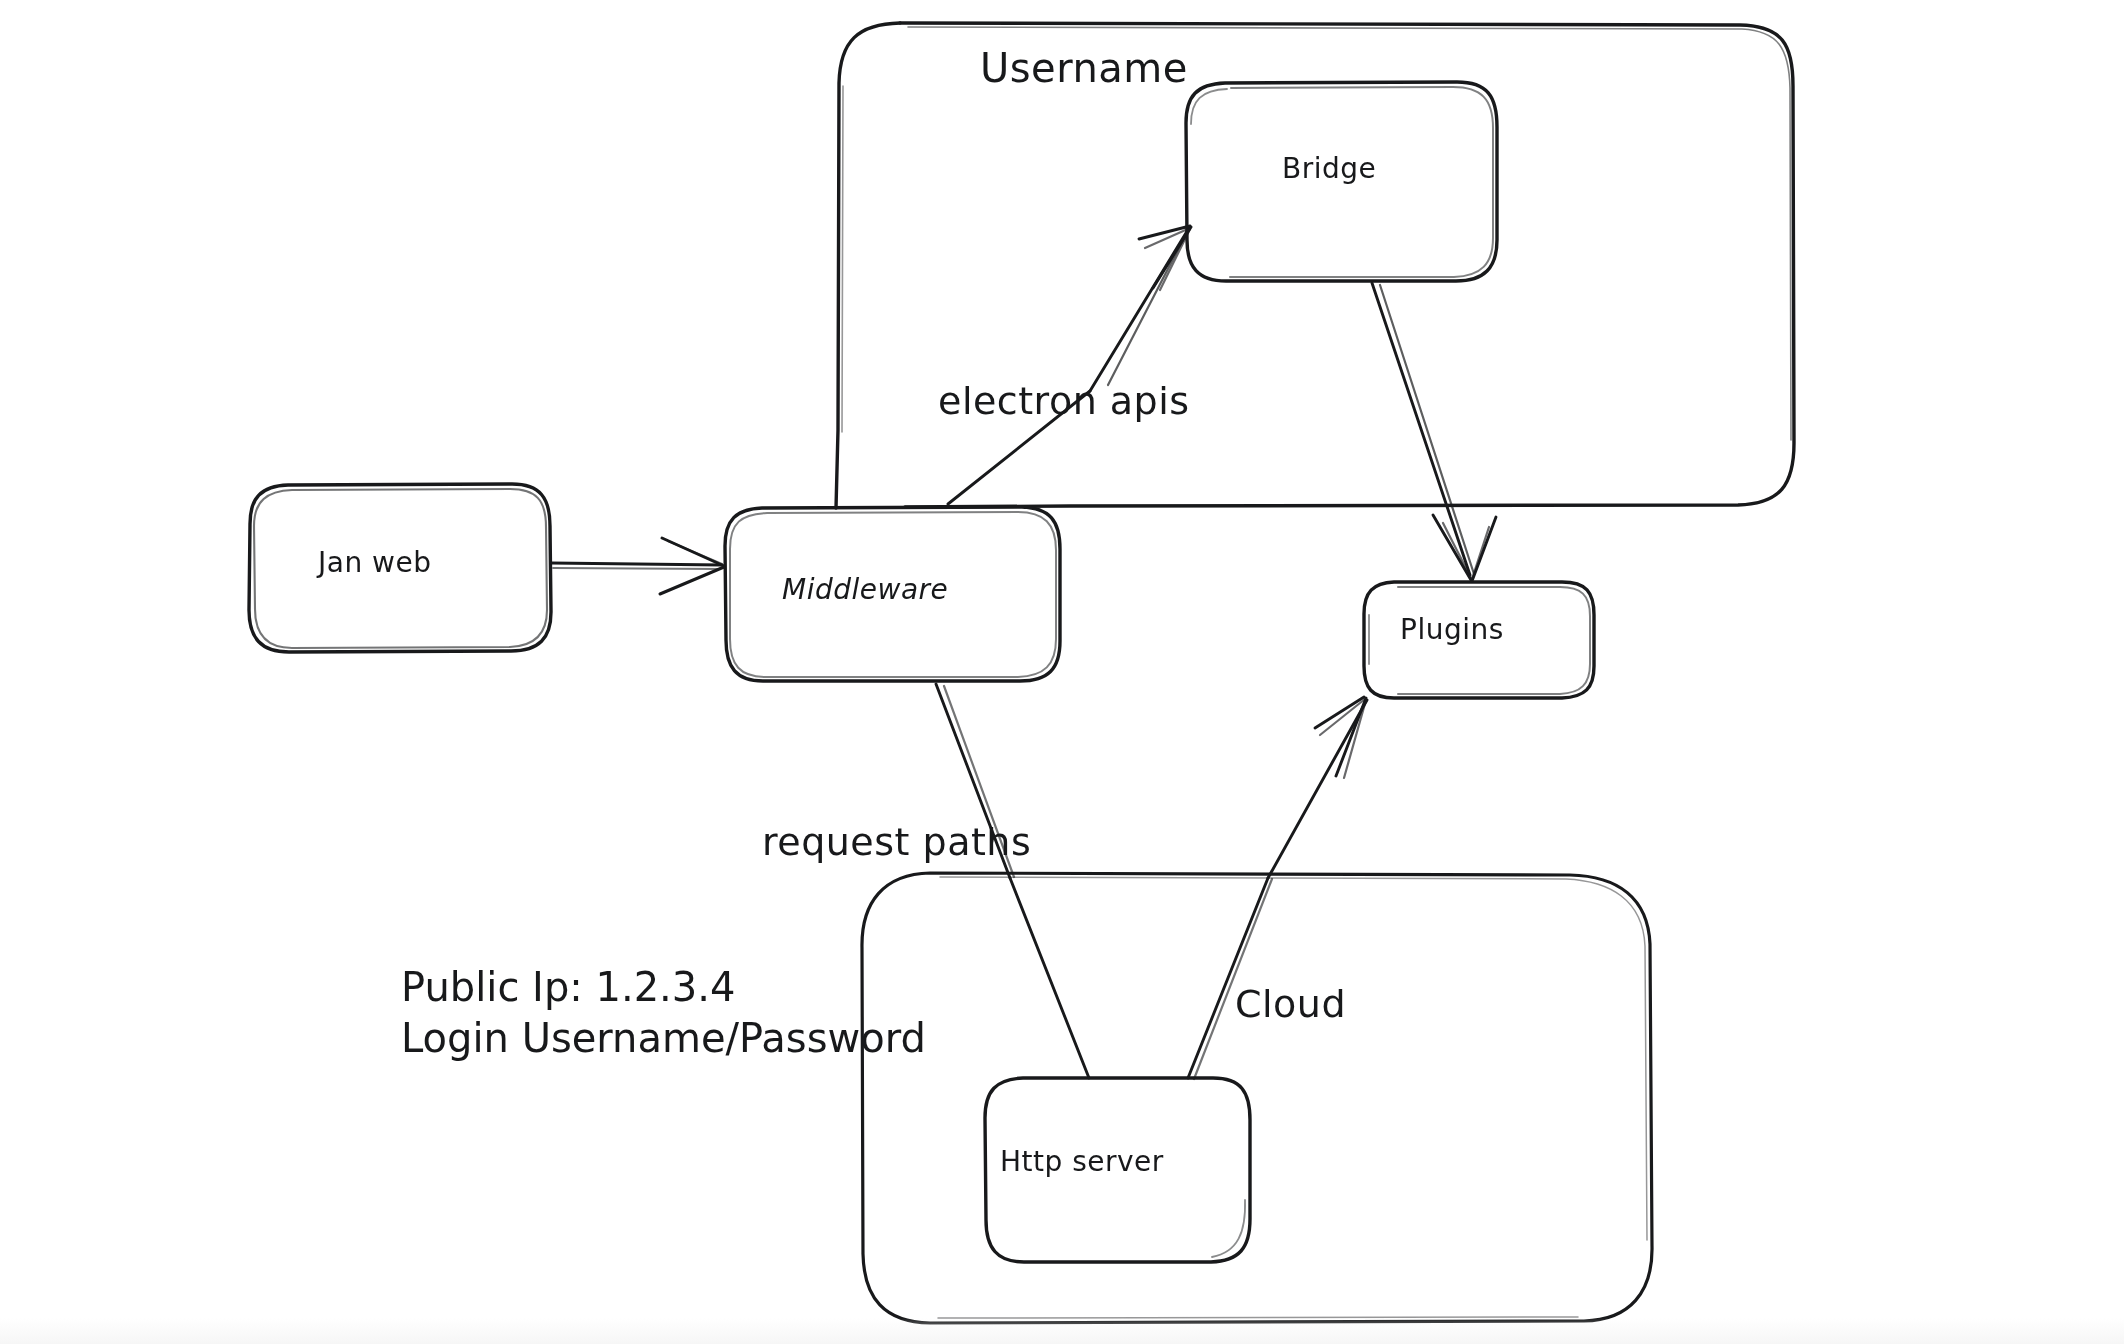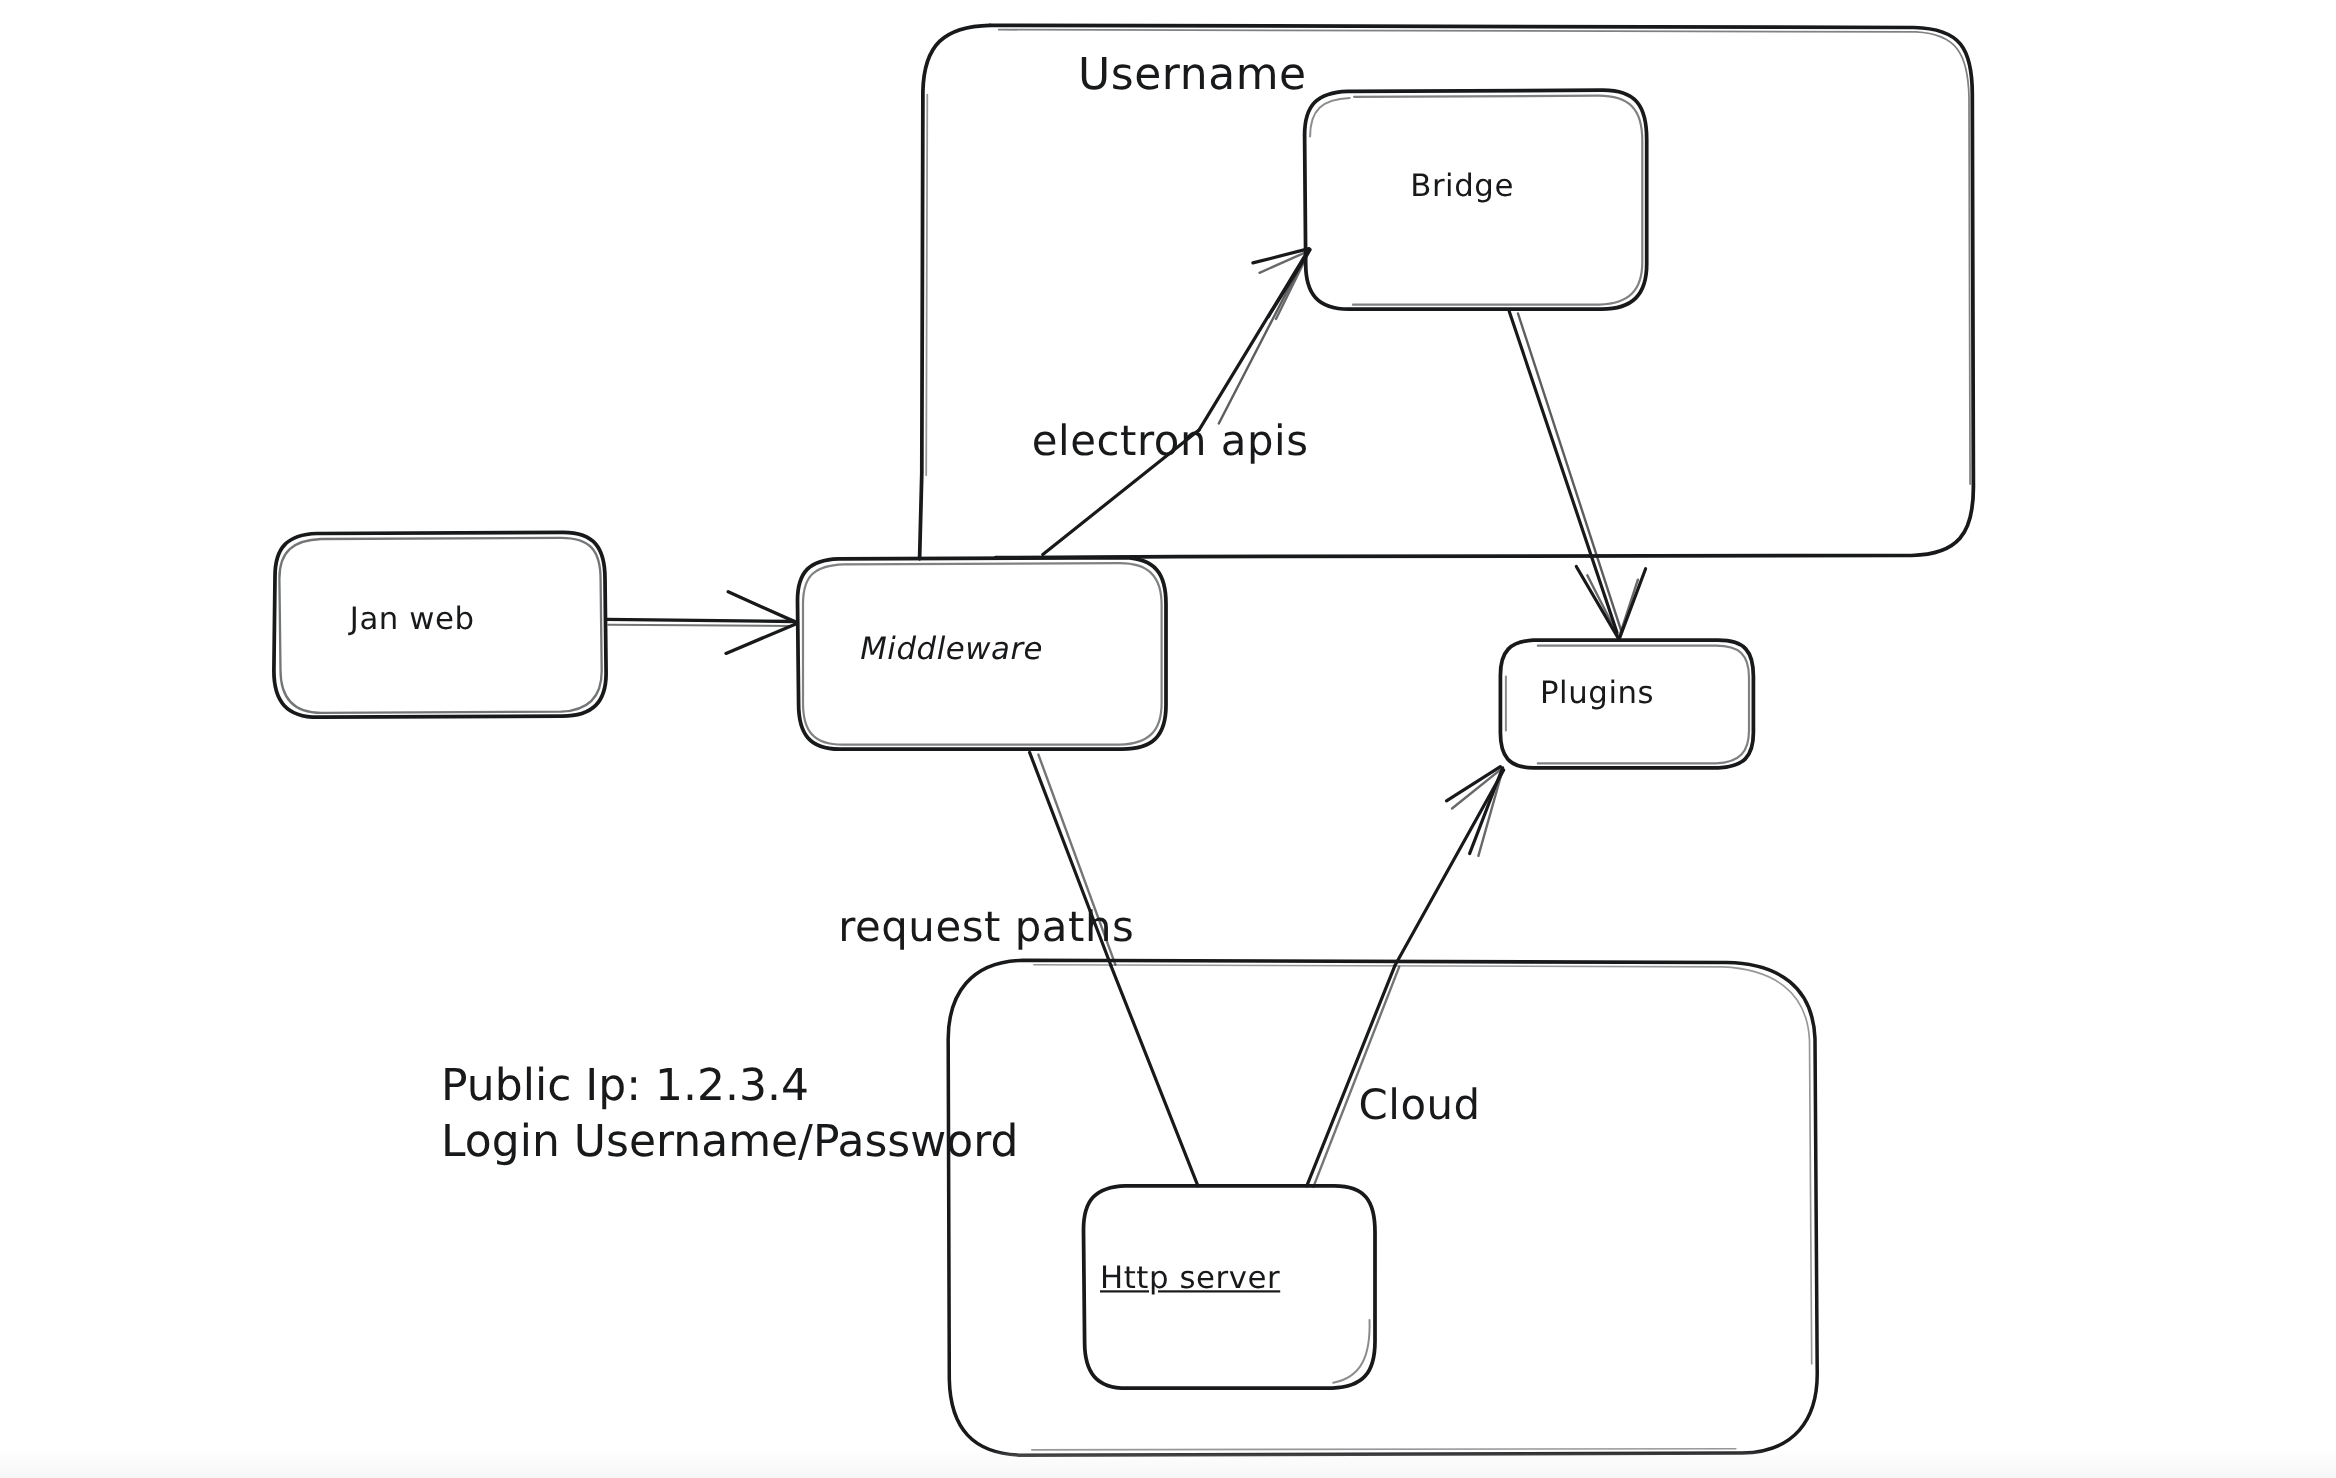--- a/index.html
+++ b/index.html
@@ -249,21 +249,21 @@
   <div class="hand-text group-label" style="left:980px; top:45px;">Username</div>
 
   <div class="hand-text node-label" style="left:318px; top:546px;">Jan web</div>
 
   <div class="hand-text node-label" style="left:782px; top:573px;font-style:italic;">Middleware</div>
 
   <div class="hand-text node-label" style="left:1282px; top:152px;">Bridge</div>
 
   <div class="hand-text node-label" style="left:1400px; top:613px;text-align:center;">Plugins</div>
 
-  <div class="hand-text node-label" style="left:1000px; top:1145px;text-decoration:underline;">Http server</div>
+  <div class="hand-text node-label" style="left:1000px; top:1145px;">Http server</div>
 
   <div class="hand-text edge-label" style="left:938px; top:341px;">electron apis</div>
 
   <div class="hand-text edge-label" style="left:762px; top:782px;">request paths</div>
 
   <div class="hand-text edge-label" style="left:1235px; top:944px;">Cloud</div>
 
   <div class="note-block" style="left:356px; top:962px;margin-left:45px;">Public Ip: 1.2.3.4
 Login Username/Password</div>
 

